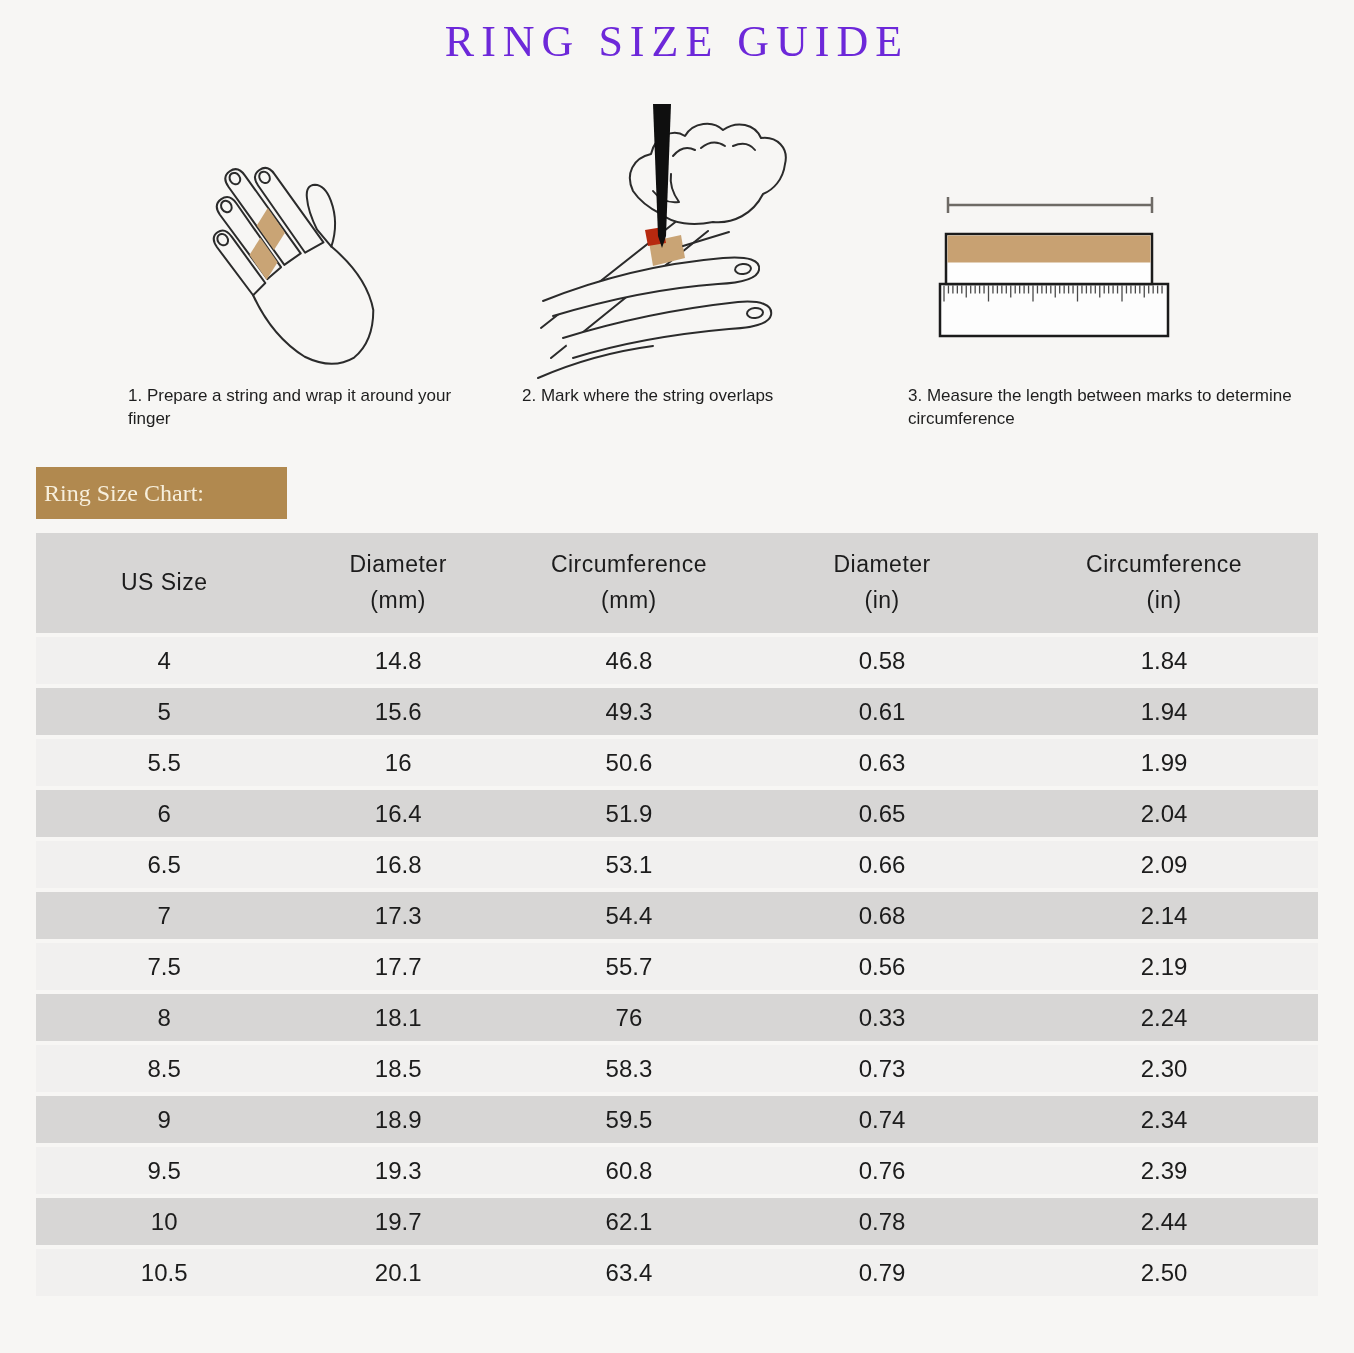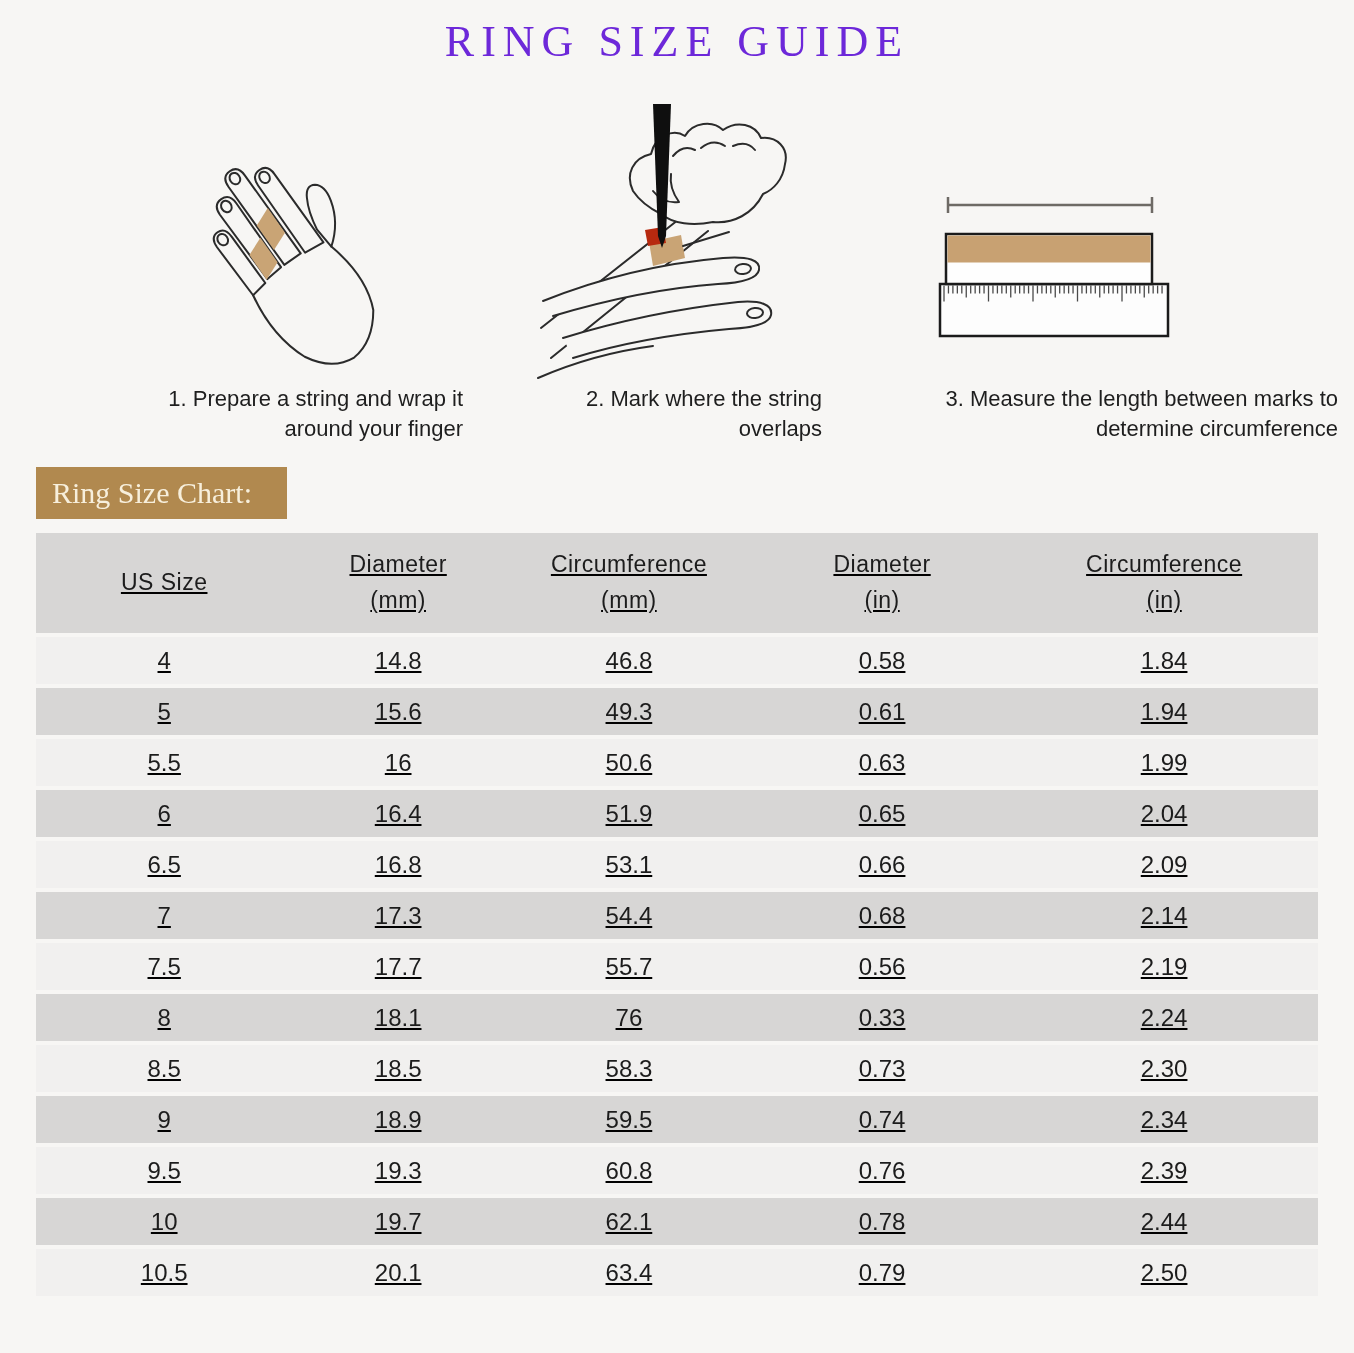--- a/index.html
+++ b/index.html
@@ -17,32 +17,32 @@
   .title{position:absolute;left:0;right:0;top:16px;text-align:center;
          font-family:"Liberation Serif",serif;font-size:44px;letter-spacing:7px;color:#6d28d9;}
 
   
   .illus{position:absolute;}
   .illus-1{left:158px;top:116px;}
   .illus-2{left:533px;top:96px;}
   .illus-3{left:928px;top:178px;}
 
   
-  .caption{position:absolute;top:384px;font-size:22px;line-height:1.38;color:#1e1e1e;text-align:right;}
+  .caption{position:absolute;top:384px;font-size:17px;line-height:1.38;color:#1e1e1e;}
   .caption-1{left:128px;width:335px;}
   .caption-2{left:522px;width:300px;}
   .caption-3{left:908px;width:430px;}
 
   
   .section-label{position:absolute;left:36px;top:467px;width:251px;height:52px;
                  background:#b1894f;color:#f7efdc;font-family:"Liberation Serif",serif;
-                 font-size:30px;line-height:52px;padding-left:16px;box-sizing:border-box;}
-
-  
-  .table{position:absolute;left:36px;top:533px;width:1282px;text-decoration:underline;}
+                 font-size:24px;line-height:52px;padding-left:8px;box-sizing:border-box;}
+
+  
+  .table{position:absolute;left:36px;top:533px;width:1282px;}
   .t-head{display:grid;grid-template-columns:20% 16.5% 19.5% 20% 24%;height:100px;
           background:#d7d6d5;align-items:center;}
   .th{text-align:center;font-size:23px;color:#1c1c1c;line-height:1.55;letter-spacing:0.5px;}
   .th .sub{display:block;}
   .t-row{display:grid;grid-template-columns:20% 16.5% 19.5% 20% 24%;height:47px;margin-top:4px;
          background:#f1f0ef;align-items:center;}
   .t-row.alt{background:#d7d6d5;}
   .td{text-align:center;font-size:24px;color:#1c1c1c;}
 
   svg .ln{stroke:#2b2b2b;stroke-width:2;fill:none;stroke-linecap:round;stroke-linejoin:round;}

